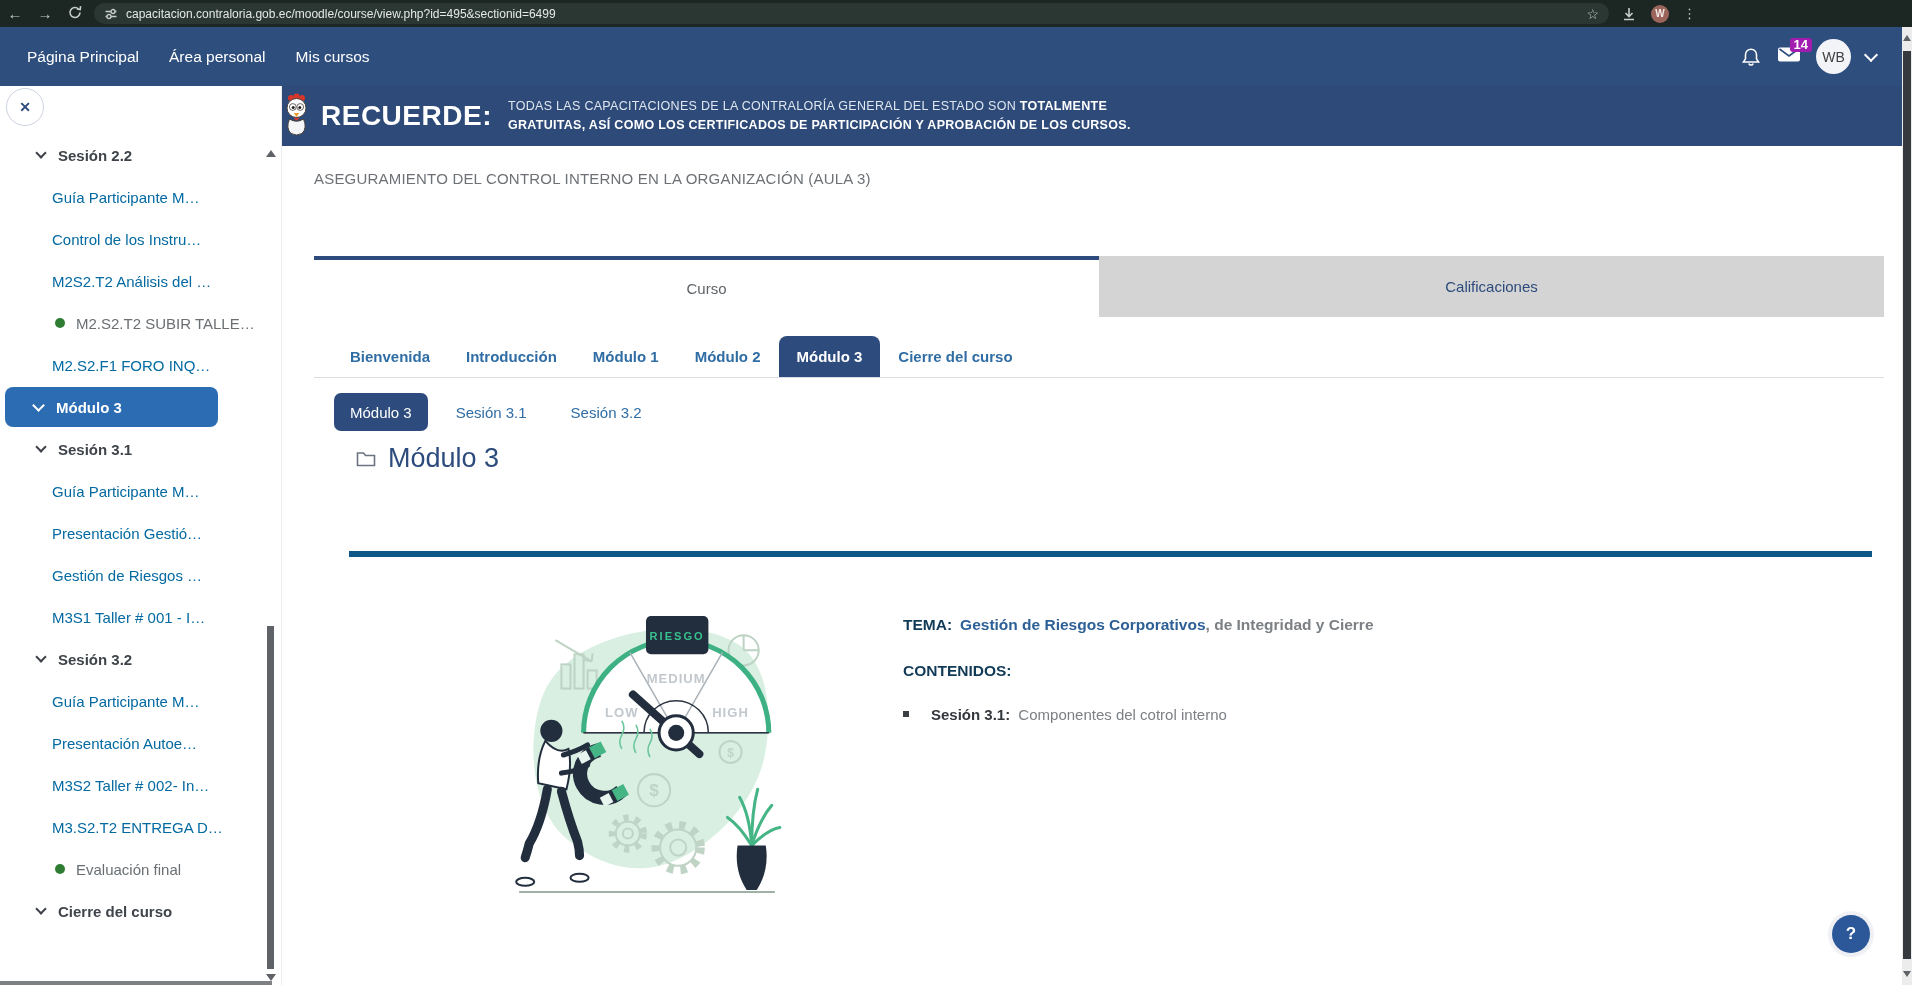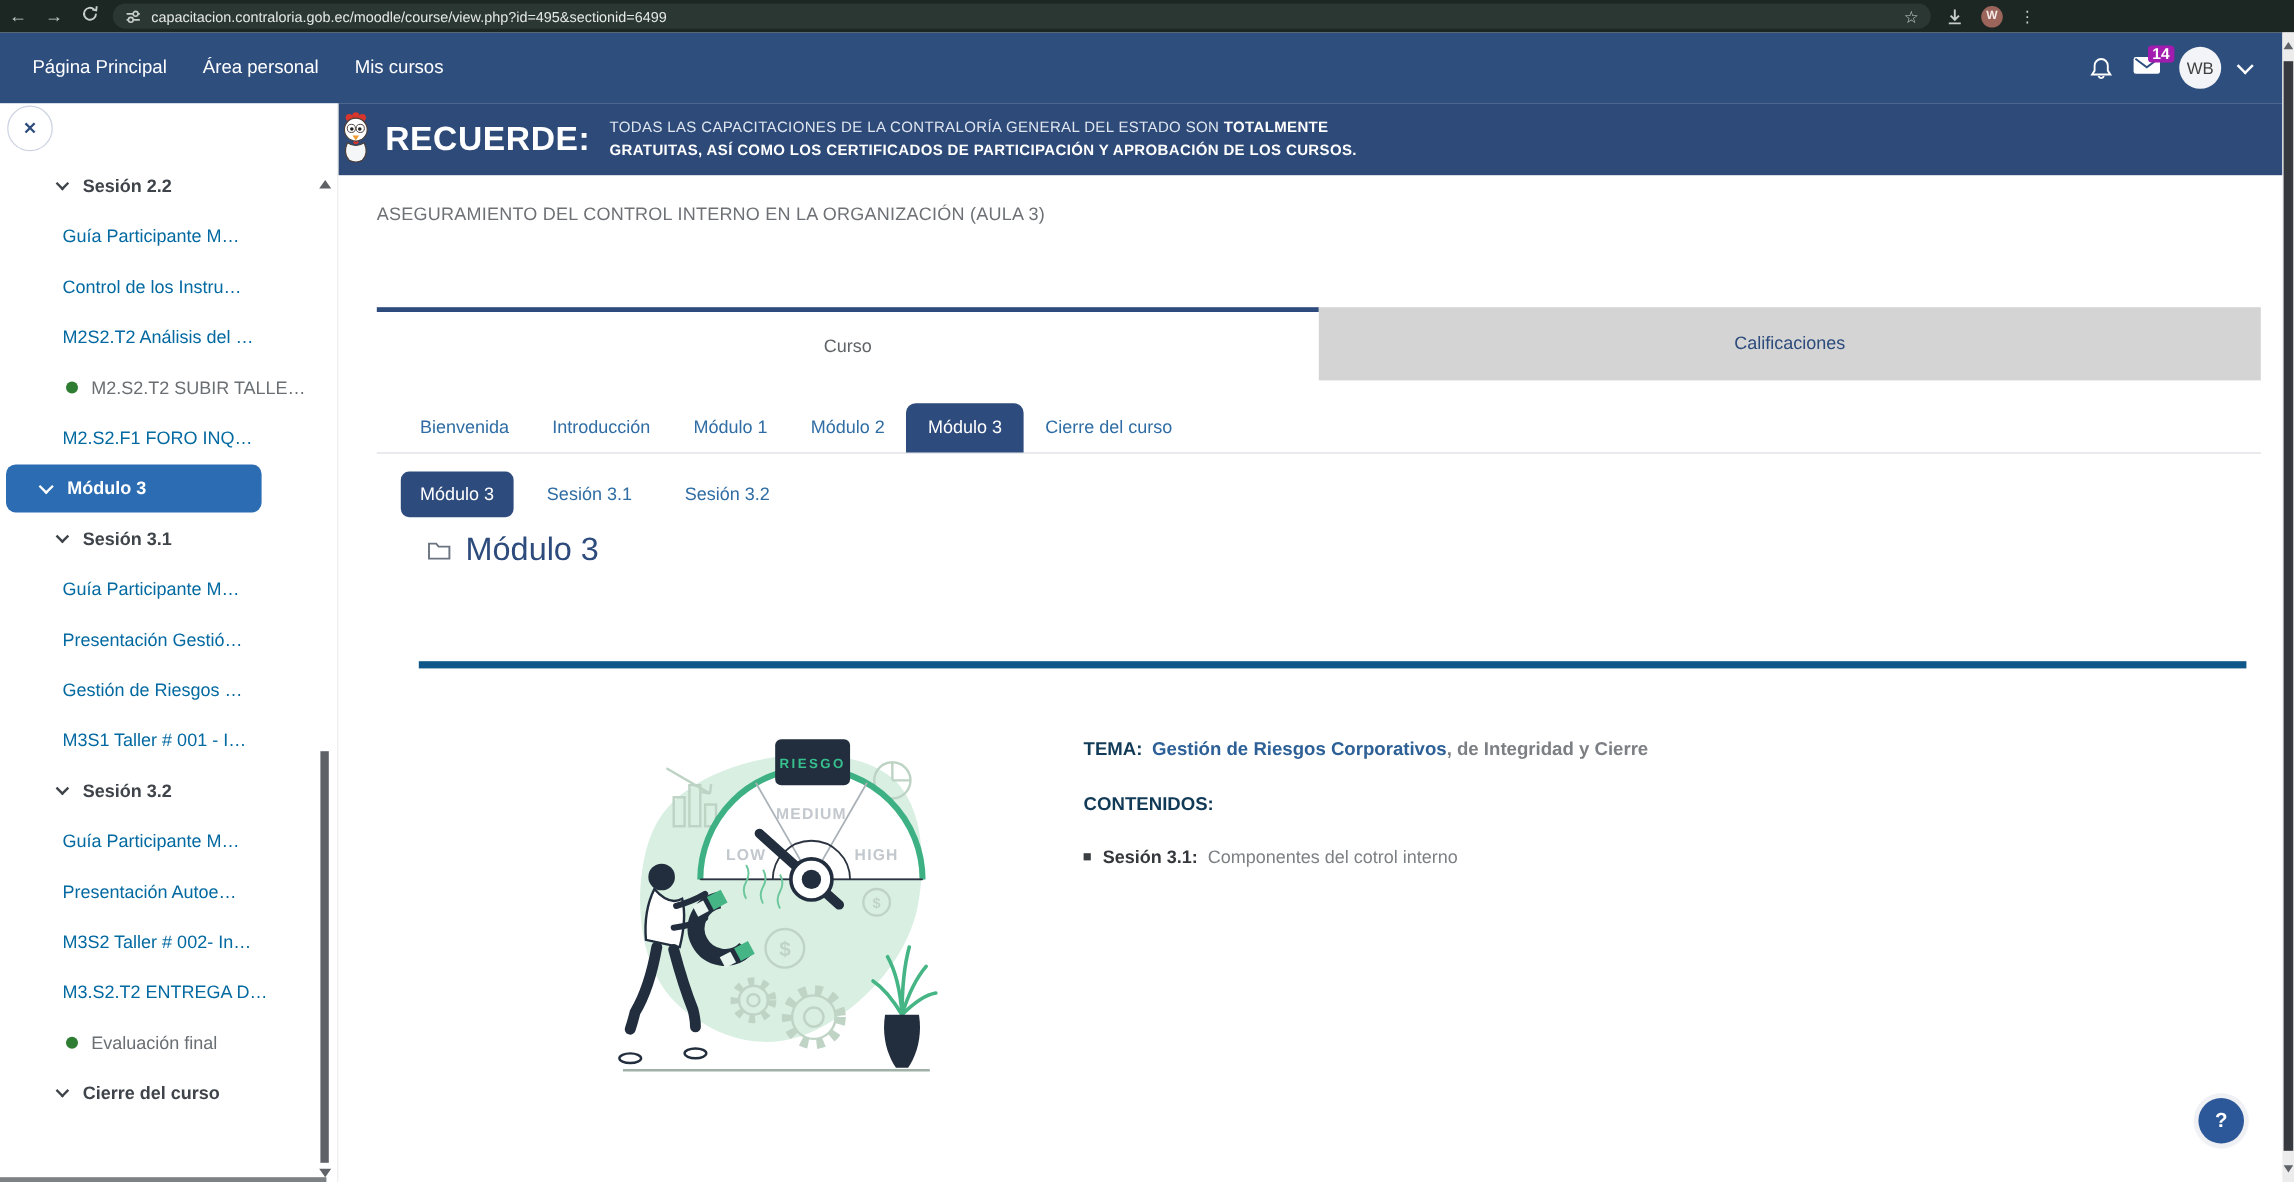--- a/index.html
+++ b/index.html
@@ -43,21 +43,21 @@
   .rec-text b{color:#fff;}
 
   
   .sidebar{position:absolute;left:0;top:86px;bottom:0;width:281px;background:#fff;
            border-right:1px solid #ededed;z-index:15;}
   .closebtn{position:absolute;left:6px;top:2px;width:36px;height:36px;border-radius:50%;
             border:1px solid #ccd2e2;background:#fff;display:flex;align-items:center;
             justify-content:center;color:#2d4b7c;font-weight:bold;font-size:14px;cursor:pointer;}
   .sindex{position:absolute;top:48px;left:0;right:12px;}
   .srow{height:42px;display:flex;align-items:center;font-size:15px;cursor:pointer;}
-  .srow.header{font-weight:bold;color:#3f444a;padding-left:48px;gap:13px;}
+  .srow.header{font-weight:bold;color:#3f444a;padding-left:37px;gap:13px;}
   .srow.item{color:#0369a1;padding-left:52px;}
   .srow.withdot{color:#6a6f73;padding-left:55px;gap:11px;}
   .dot{width:10px;height:10px;border-radius:50%;background:#2e7d32;flex:0 0 auto;}
   .srow.active{background:#2b6cb3;color:#fff;font-weight:bold;border-radius:8px;
                margin:1px 51px 1px 5px;height:40px;padding-left:29px;gap:13px;}
   .srow.active .chev{border-color:#fff;width:7px;height:7px;}
   .sb-thumb{position:absolute;left:267px;top:540px;bottom:16px;width:7px;background:#5f6368;}
   .tri{width:0;height:0;position:absolute;}
   .tri-up{border-left:5px solid transparent;border-right:5px solid transparent;border-bottom:7px solid #5f6368;}
   .tri-down{border-left:5px solid transparent;border-right:5px solid transparent;border-top:7px solid #5f6368;}
@@ -70,21 +70,21 @@
   .course-title{position:absolute;left:32px;top:24px;font-size:15px;color:#6d7175;letter-spacing:.2px;}
 
   .top-tabs{position:absolute;left:32px;right:18px;top:110px;height:61px;display:flex;}
   .tt-curso{flex:1;background:#fff;border-top:4px solid #2d4b7c;display:flex;align-items:center;
             justify-content:center;color:#5f6468;font-size:15px;cursor:pointer;}
   .tt-cal{flex:1;background:#d4d4d4;display:flex;align-items:center;justify-content:center;
           color:#2d4b7c;font-size:15px;cursor:pointer;}
 
   .ctabs{position:absolute;left:32px;right:18px;top:190px;height:41px;border-bottom:1px solid #d9dde1;
          display:flex;align-items:flex-end;padding-left:18px;}
-  .ctab{height:41px;display:flex;align-items:center;padding:0 18px;color:#2f6da4;font-size:15px;cursor:pointer;}
+  .ctab{height:41px;display:flex;align-items:center;padding:0 18px;color:#2f6da4;font-size:15px;cursor:pointer;font-weight:bold;}
   .ctab.active{background:#2d4b7c;color:#fff;border-radius:8px 8px 0 0;}
 
   .pills{position:absolute;left:52px;top:247px;display:flex;gap:12px;}
   .pill{height:38px;display:flex;align-items:center;padding:0 16px;font-size:15px;
         color:#2f6da4;border-radius:7px;cursor:pointer;}
   .pill.active{background:#2d4b7c;color:#fff;}
 
   .sect-head{position:absolute;left:74px;top:297px;display:flex;align-items:center;gap:12px;
              color:#2d4b7c;font-size:27px;}
 
@@ -98,21 +98,21 @@
   .divider{position:absolute;left:67px;right:30px;top:405px;height:6px;background:#0f5788;}
 
   .illus{position:absolute;left:223px;top:458px;width:287px;height:304px;}
 
   .tema{position:absolute;left:621px;top:470px;font-size:15.5px;font-weight:bold;}
   .tema-label{color:#113a57;margin-right:8px;}
   .tema-hl{color:#2d6096;}
   .tema-rest{color:#7c8084;}
   .cont-label{position:absolute;left:621px;top:516px;font-size:15.5px;font-weight:bold;color:#113a57;}
   .bullets{position:absolute;left:621px;top:556px;font-size:15px;color:#7c8084;}
-  .b-row{display:flex;align-items:center;gap:10px;height:24px;}
+  .b-row{display:flex;align-items:center;gap:22px;height:24px;}
   .sq{width:6px;height:6px;background:#3b3f42;flex:0 0 auto;}
   .b-row b{color:#34383c;margin-right:4px;}
 
   .help{position:absolute;left:1832px;top:915px;width:38px;height:38px;border-radius:50%;
         background:#2c5899;color:#fff;display:flex;align-items:center;justify-content:center;
         font-size:17px;font-weight:bold;cursor:pointer;z-index:40;
         box-shadow:0 0 0 4px rgba(238,240,244,.95),0 1px 4px rgba(0,0,0,.35);}
 
   
   .pagescroll{position:absolute;right:0;top:27px;width:10px;bottom:0;background:#ececec;z-index:70;}

